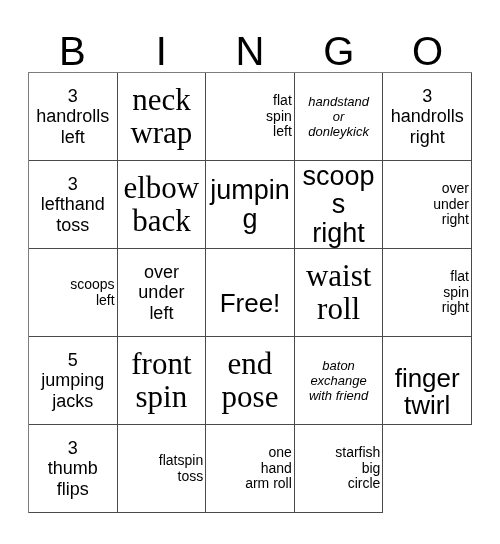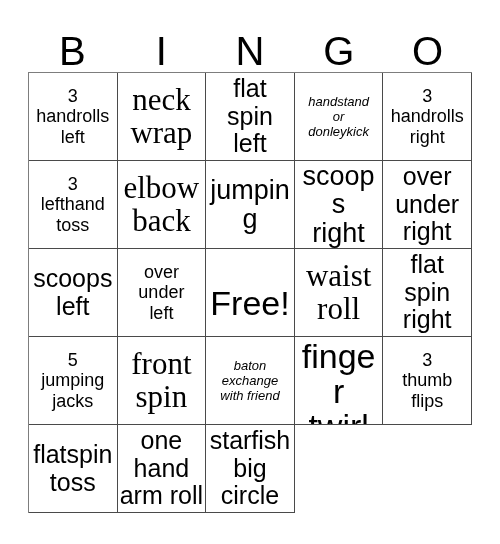--- a/index.html
+++ b/index.html
@@ -70,24 +70,24 @@
     display: block;
     width: 100%;
     text-align: center;
     line-height: 1.05;
     word-wrap: break-word;
     white-space: pre-line;
   }
   
   .fs-xs .cell-text { font-size: 13px; line-height: 1.18; font-style: italic; }
   .fs-sm .cell-text { font-size: 18px; line-height: 1.12; }
-  .fs-md .cell-text { font-size: 25px; line-height: 1.1; }
+  .fs-md .cell-text { font-size: 14px; line-height: 1.1; text-align: right; }
   .fs-lg .cell-text { font-size: 27px; line-height: 1.06; }
   .fs-xl .cell-text { font-size: 31px; line-height: 1.04; font-family: Liberation Serif, serif; }
-  .fs-xxl .cell-text { font-size: 34px; line-height: 1.03; margin-top: 22px; }
+  .fs-xxl .cell-text { font-size: 26px; line-height: 1.03; margin-top: 22px; }
 </style>
 </head>
 <body>
 
 <div id="card">
 
   <div id="header-row">
     <div class="header-letter">B</div>
     <div class="header-letter">I</div>
     <div class="header-letter">N</div>
@@ -164,20 +164,24 @@
       </div>
       <div class="cell fs-sm">
         <span class="cell-text">5
 jumping
 jacks</span>
       </div>
       <div class="cell fs-xl">
         <span class="cell-text">front
 spin</span>
       </div>
+      <div class="cell fs-xl">
+        <span class="cell-text">end
+pose</span>
+      </div>
       <div class="cell fs-xs">
         <span class="cell-text">baton
 exchange
 with friend</span>
       </div>
       <div class="cell fs-xxl">
         <span class="cell-text">finger
 twirl</span>
       </div>
       <div class="cell fs-sm">

